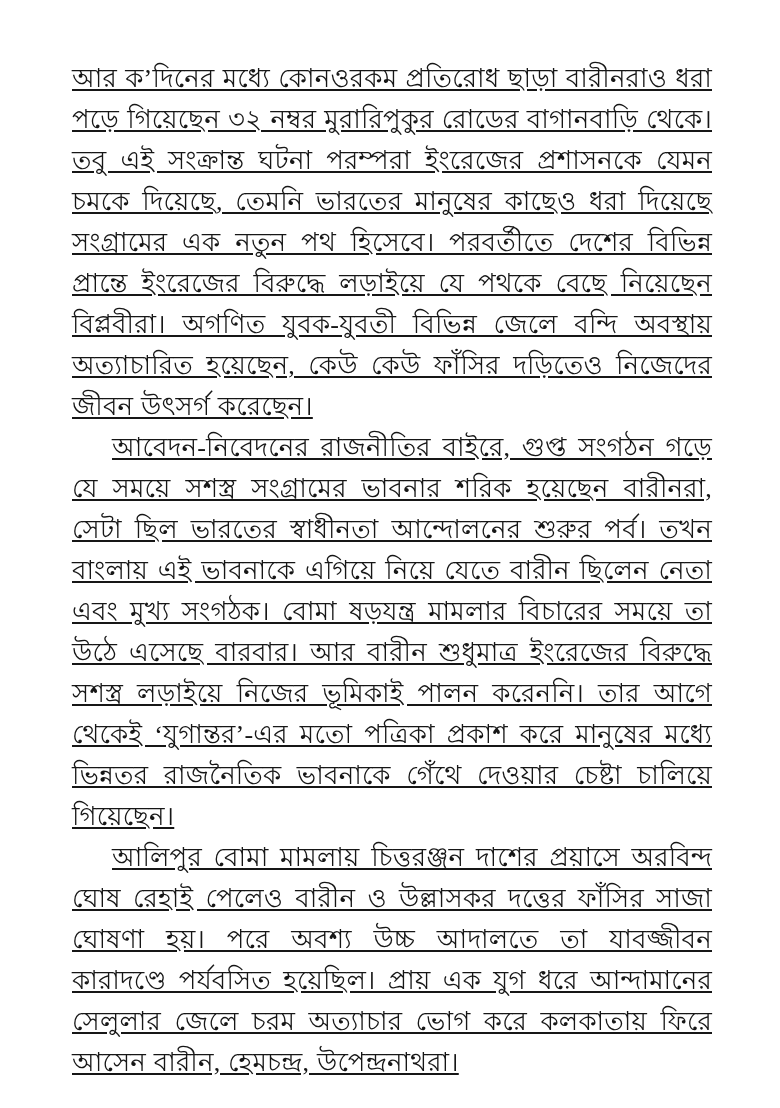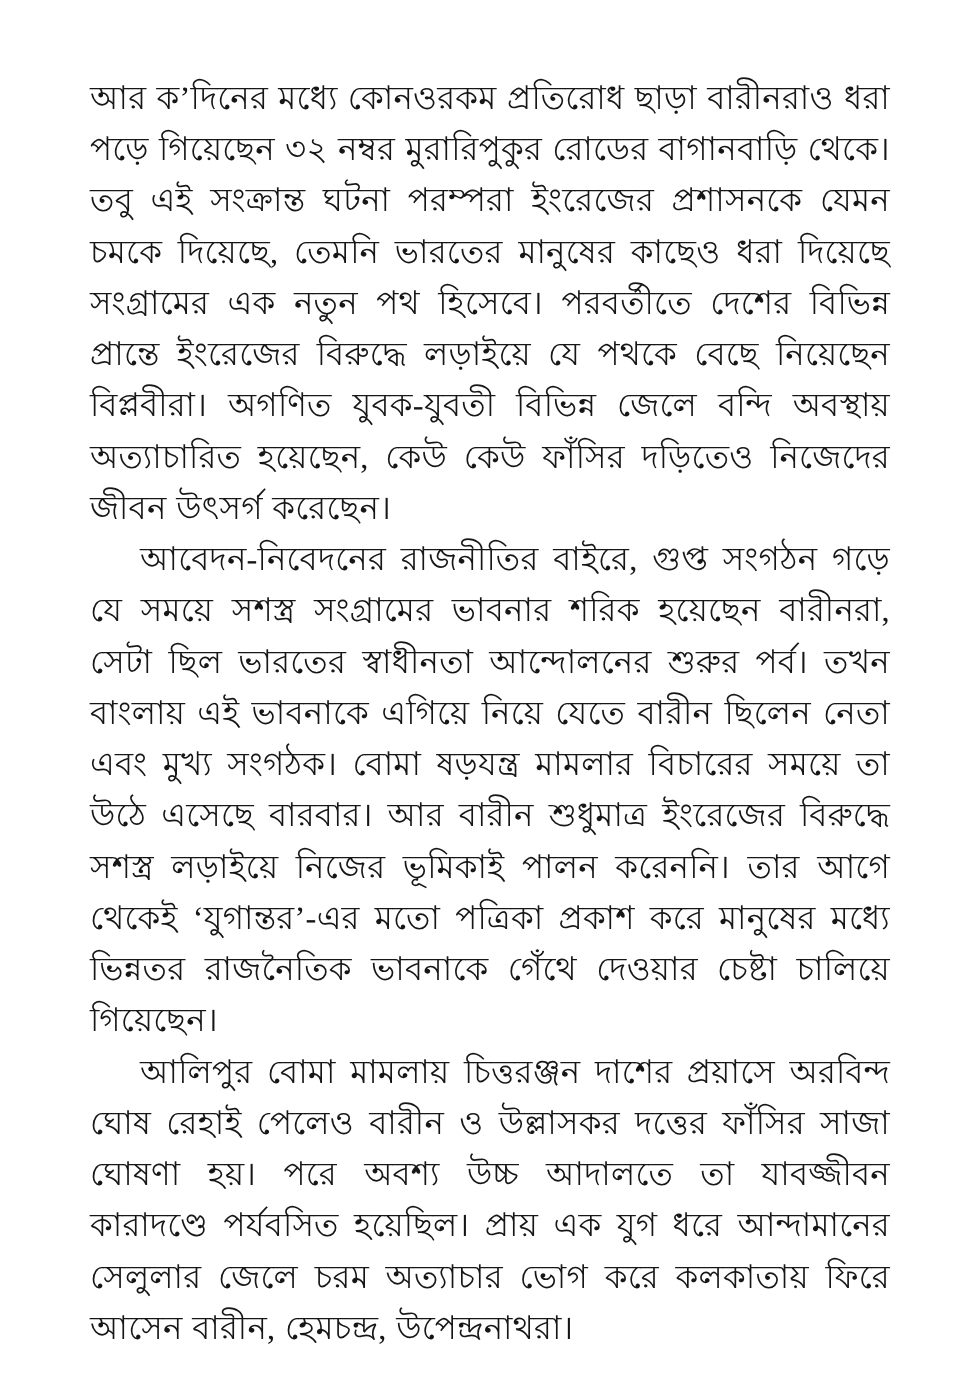--- a/index.html
+++ b/index.html
@@ -24,20 +24,21 @@
     color: #161616;
     font-size: 26px;
     line-height: 41px;
     text-align: justify;
     letter-spacing: 0.2px;
     word-spacing: 1px;
   }
 
   .text-block p {
     margin: 0;
+    text-decoration: underline;
   }
 
   .text-block p.indented {
     text-indent: 40px;
   }
 </style>
 </head>
 <body>
 
 <div class="book-page">

